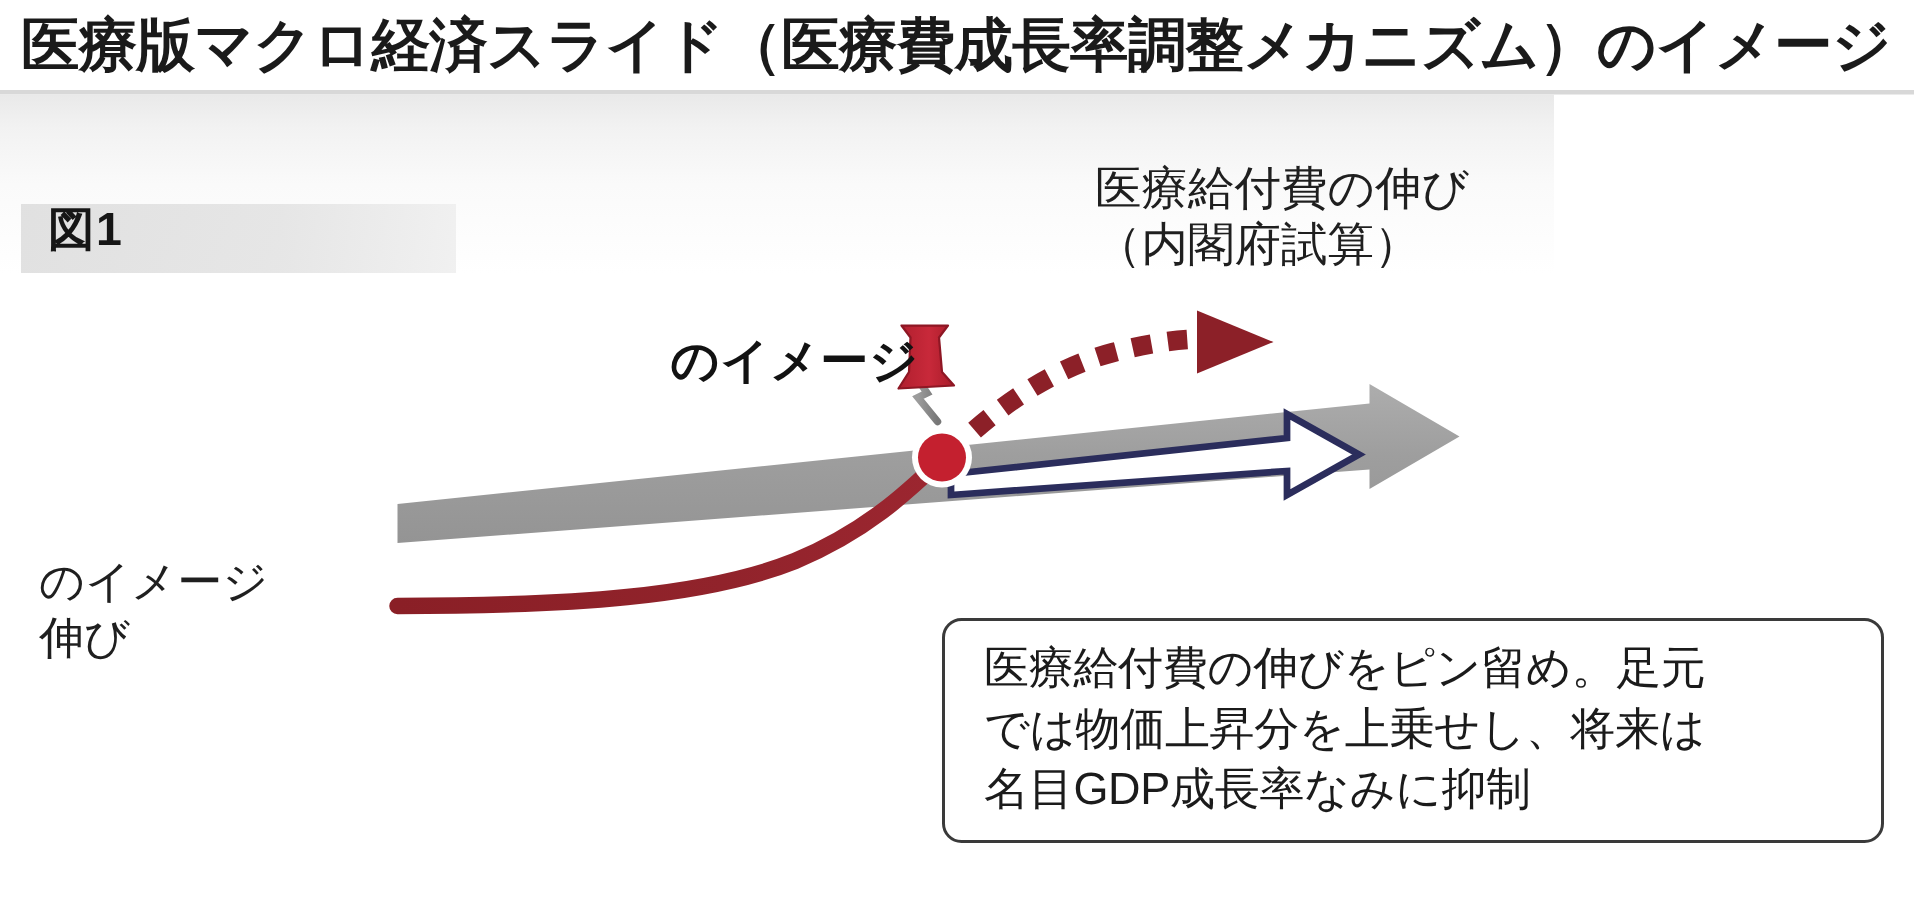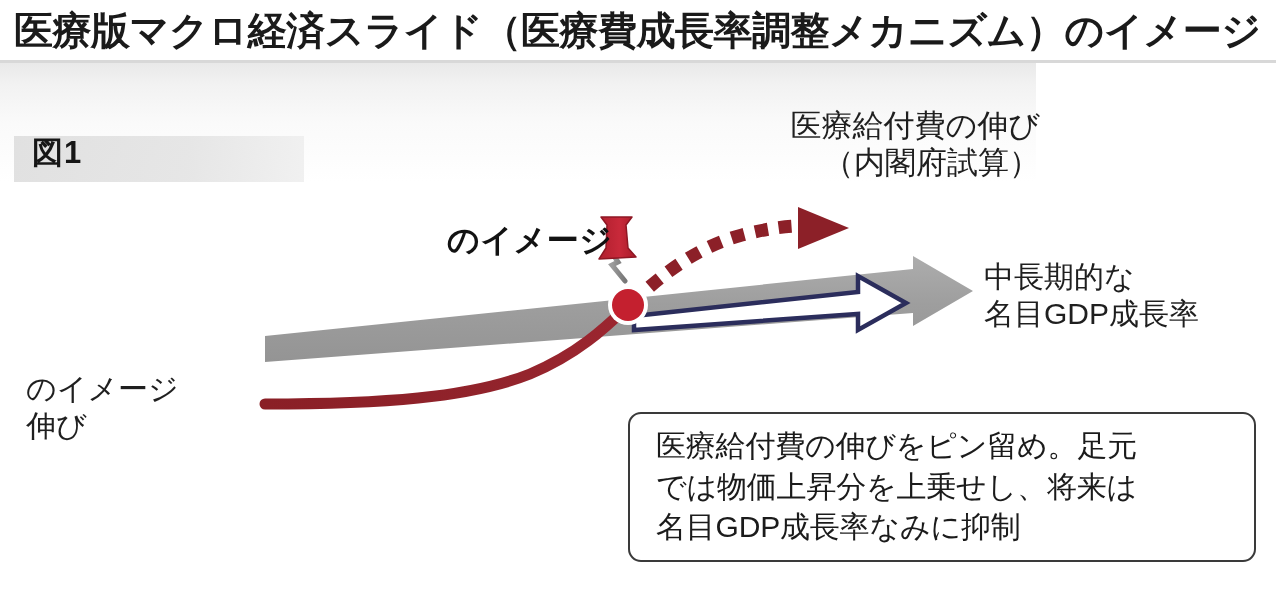--- a/index.html
+++ b/index.html
@@ -79,21 +79,21 @@
   .annot {
     position: absolute;
     color: #1f1f1f;
     line-height: 1.18;
     white-space: pre-line;
   }
   #label-growth-cabinet {
     left: 730px;
     top: 108px;
     font-size: 31px;
-    text-align: right;
+    text-align: left;
     width: 310px;
   }
   #label-pin {
     left: 447px;
     top: 222px;
     font-size: 32px;
     font-weight: 700;
     color: #121212;
     letter-spacing: 0.5px;
   }
@@ -205,22 +205,20 @@
       <circle cx="628" cy="305" r="20" fill="#FFFFFF"></circle>
       <circle cx="628" cy="305" r="16" fill="#C4202F"></circle>
     </g>
   </svg>
 
   <div class="annot" id="label-growth-cabinet">医療給付費の伸び
 （内閣府試算）</div>
 
   <div class="annot" id="label-pin">のイメージ</div>
 
-  <div class="annot" id="label-gdp">中長期的な
-名目GDP成長率</div>
 
   <div class="annot" id="label-medical-growth">のイメージ
 伸び</div>
 
   <div class="callout">
     <div class="callout-text">医療給付費の伸びをピン留め。足元
 では物価上昇分を上乗せし、将来は
 名目GDP成長率なみに抑制</div>
   </div>
 

